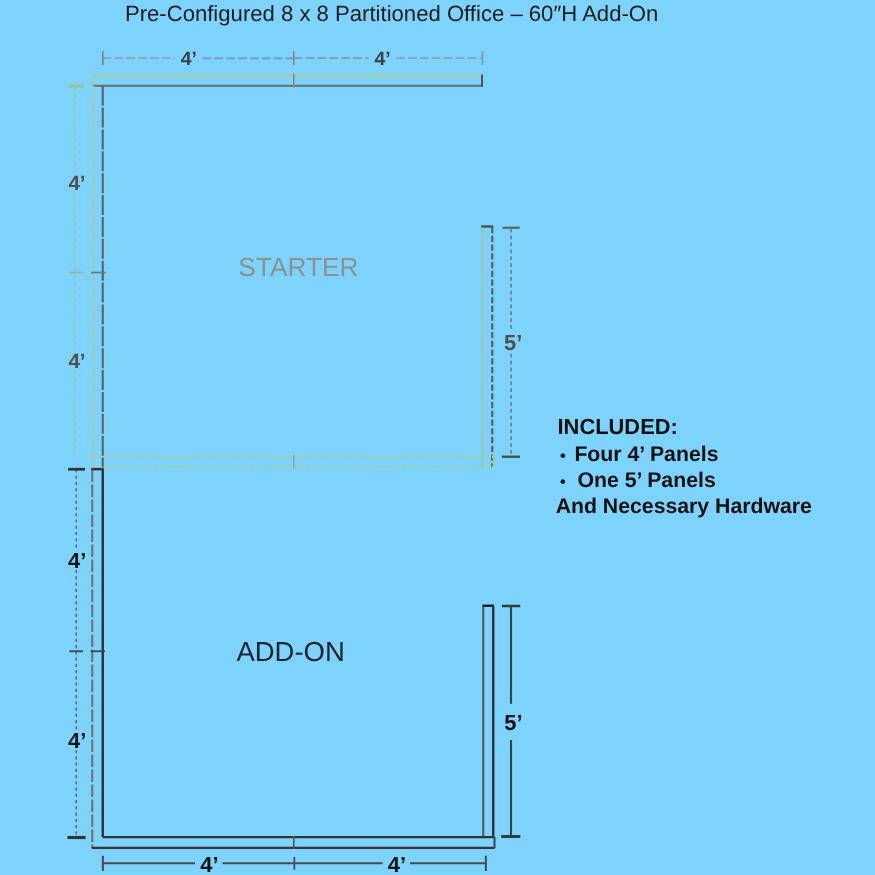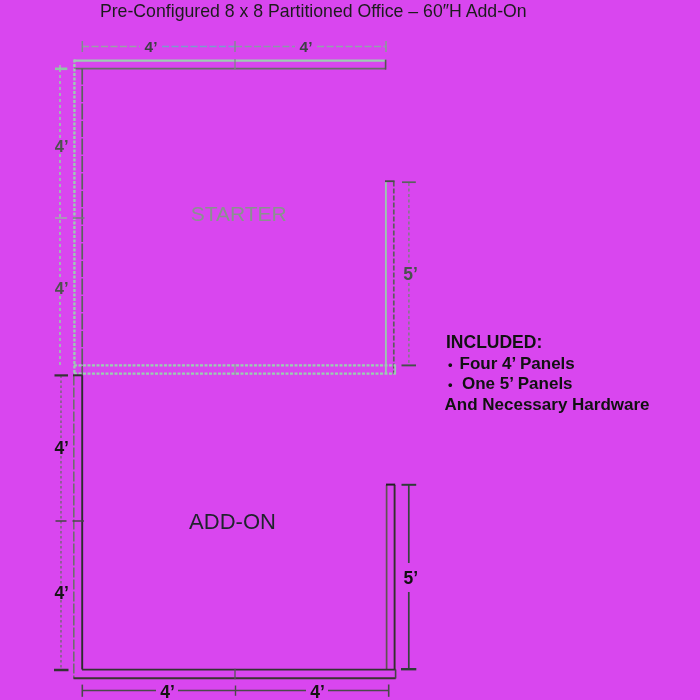--- a/index.html
+++ b/index.html
@@ -1,16 +1,16 @@
 <!DOCTYPE html>
 <html><head>
 <meta charset="utf-8">
 <style>
   html,body{margin:0;padding:0;background:#ffffff;}
-  .page{width:700px;height:700px;position:relative;background:#d946ef;overflow:hidden;}
+  .page{width:700px;height:700px;position:relative;background:#7dd3fc;overflow:hidden;}
   svg{position:absolute;left:0;top:0;}
   text{font-family:"Liberation Sans", sans-serif;}
 </style>
 </head>
 <body>
 <div class="page">
 <svg width="700" height="700" viewBox="0 0 700 700">
 
   <text x="313.3" y="17" font-size="17.7" fill="#1c1c1c" text-anchor="middle">Pre-Configured 8 x 8 Partitioned Office – 60″H Add-On</text>
 

